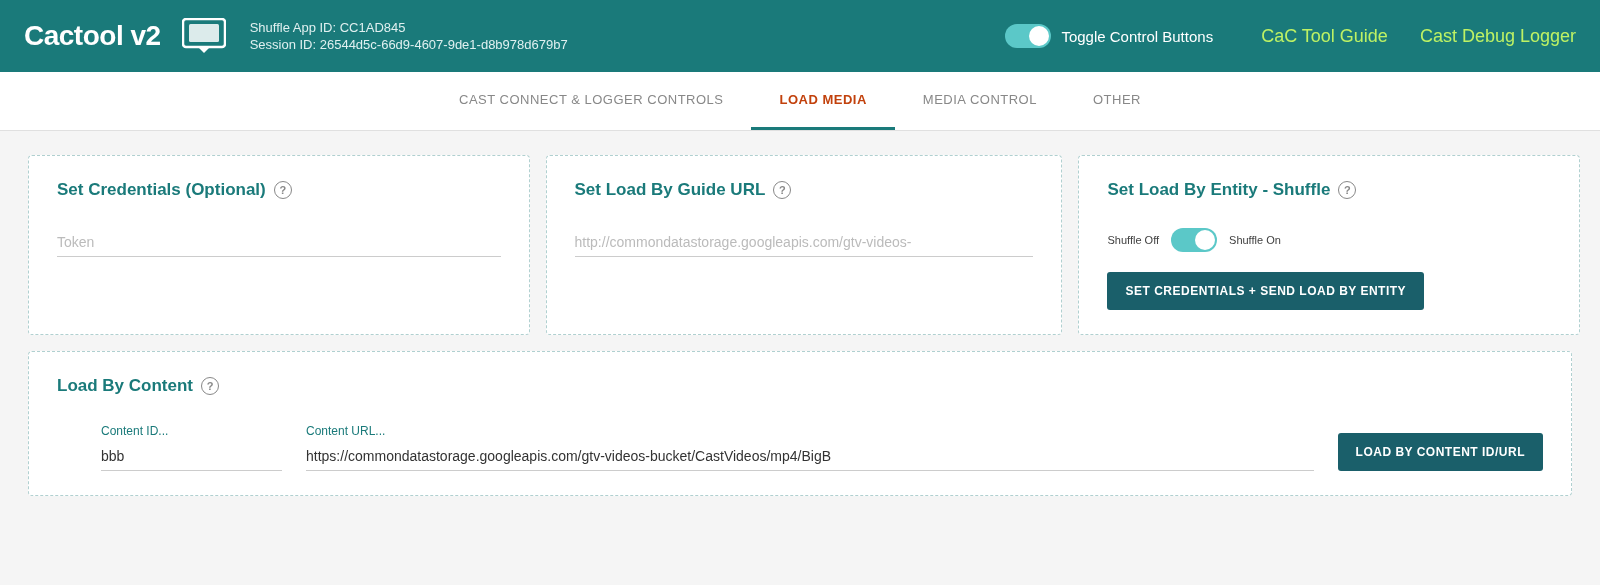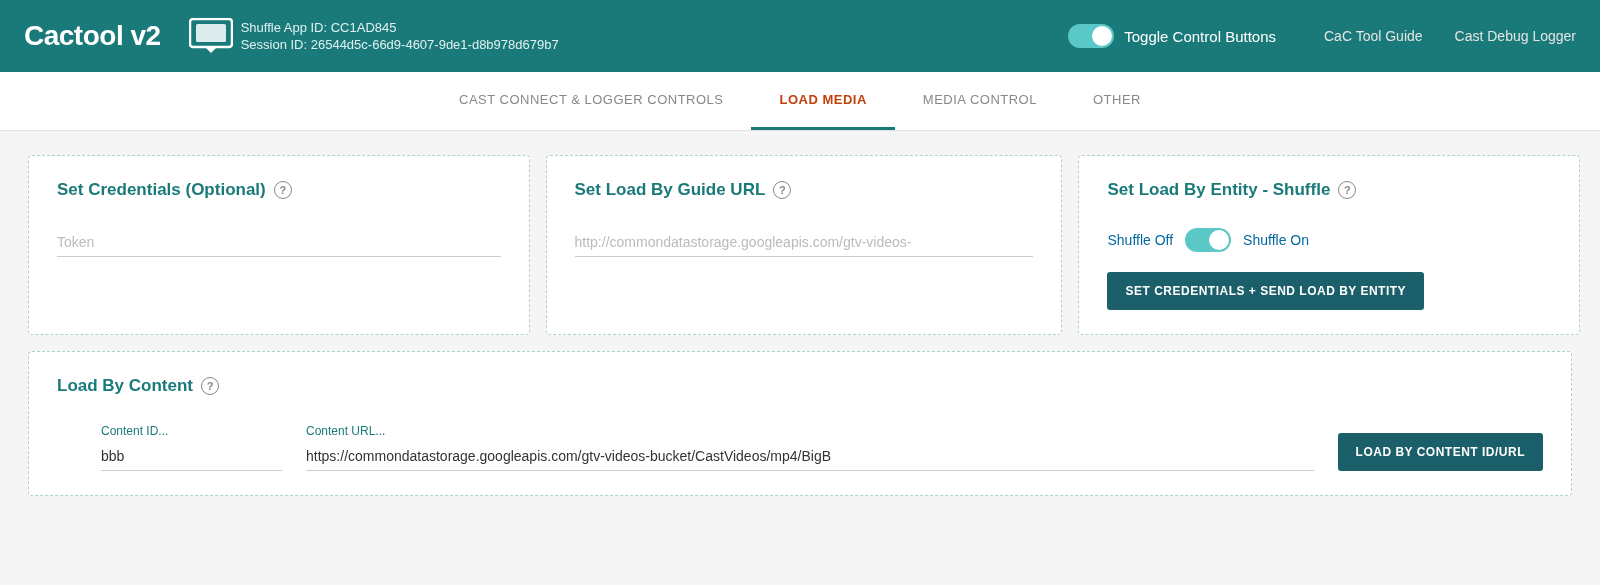--- a/index.html
+++ b/index.html
@@ -10,22 +10,22 @@
       background: #1a7a7a;
       display: flex;
       align-items: center;
       padding: 0 24px;
       height: 72px;
       color: white;
     }
     .header-logo {
       display: flex;
       align-items: center;
-      gap: 28px;
-      margin-right: 8px;
+      gap: 21px;
+      margin-right: 24px;
       justify-content: flex-end;
     }
     .logo-text {
       font-size: 28px;
       font-weight: 700;
       color: white;
       letter-spacing: -0.5px;
     }
     .cast-icon {
       width: 44px;
@@ -72,22 +72,22 @@
       border-radius: 50%;
       top: 2px;
       left: 24px;
       transition: 0.2s;
     }
     .header-links {
       display: flex;
       gap: 32px;
     }
     .header-link {
-      font-size: 14px;
-      color: #e5e5e5;
+      font-size: 18px;
+      color: #bef264;
       text-decoration: none;
       cursor: pointer;
     }
 
     
     .tab-bar {
       background: white;
       display: flex;
       align-items: center;
       justify-content: center;
@@ -190,22 +190,22 @@
     .card-input::placeholder { color: #bbb; }
 
     
     .shuffle-row {
       display: flex;
       align-items: center;
       gap: 12px;
       margin-bottom: 20px;
     }
     .shuffle-label {
-      font-size: 14px;
-      color: #0369a1;
+      font-size: 11px;
+      color: #404040;
     }
     .toggle-switch-shuffle {
       position: relative;
       width: 46px;
       height: 24px;
       display: inline-block;
     }
     .toggle-slider-shuffle {
       position: absolute;
       inset: 0;

